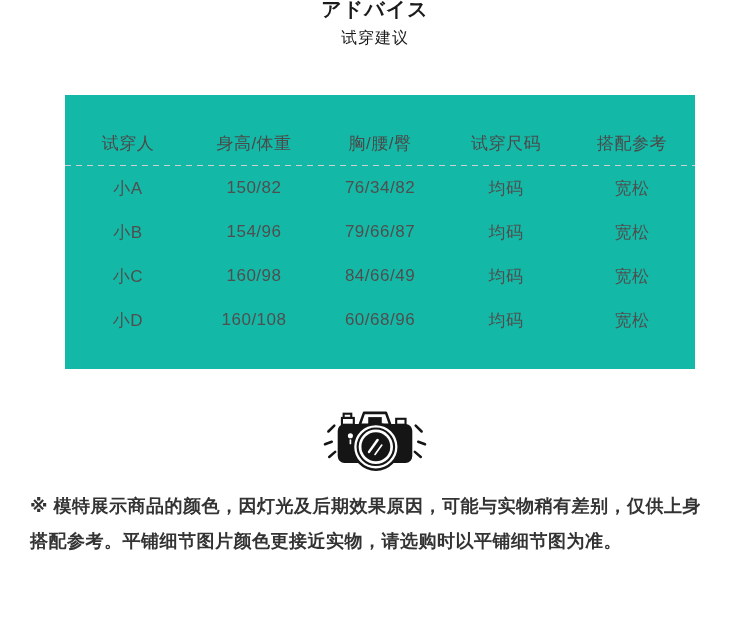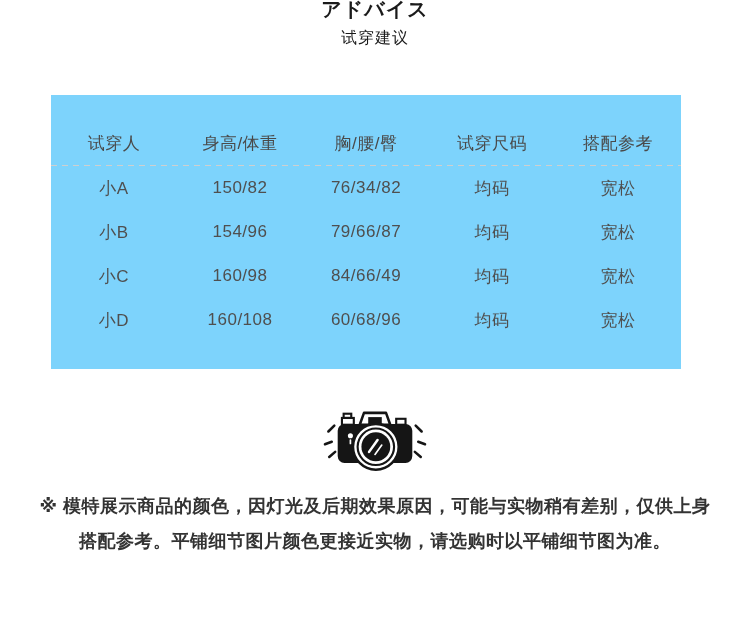--- a/index.html
+++ b/index.html
@@ -12,39 +12,39 @@
     position:absolute; top:-2px; left:0; right:0; text-align:center;
     font-size:20px; line-height:22px; font-weight:700; color:#1a1a1a;
     letter-spacing:1px;
   }
   .title-cn {
     position:absolute; top:27px; left:0; right:0; text-align:center;
     font-size:16px; line-height:21px; font-weight:400; color:#1a1a1a;
     letter-spacing:1px;
   }
   .table-block {
-    position:absolute; left:51px; top:95px; width:630px; height:274px;
-    background:#7dd3fc; padding-top:26px;
+    position:absolute; left:65px; top:95px; width:630px; height:274px;
+    background:#14b8a6; padding-top:26px;
   }
   .trow { display:flex; height:44px; align-items:center; }
   .tcell {
     flex:1; text-align:center; font-size:17px; color:#4f4f4f;
     letter-spacing:0.5px; white-space:nowrap;
   }
   .thead .tcell { color:#4a4a4a; }
   .header-divider {
     height:1px; width:100%;
     background:repeating-linear-gradient(90deg,#cfcfcf 0 6px,transparent 6px 11px);
   }
   .camera-wrap {
     position:absolute; top:401px; left:0; right:0;
     display:flex; justify-content:center;
   }
   .disclaimer {
-    position:absolute; top:489px; left:30px; right:30px; text-align:center;
+    position:absolute; top:489px; left:30px; right:30px; 
     font-size:18px; line-height:35px; font-weight:600; color:#333333;
     letter-spacing:0.5px;
   }
   .disclaimer span { display:block; }
   .bottom-dash {
     position:absolute; top:594px; left:156px; width:438px; height:2px;
     background:repeating-linear-gradient(90deg,#c9c9c9 0 9px,transparent 9px 15px);
   }
 </style>
 </head>

